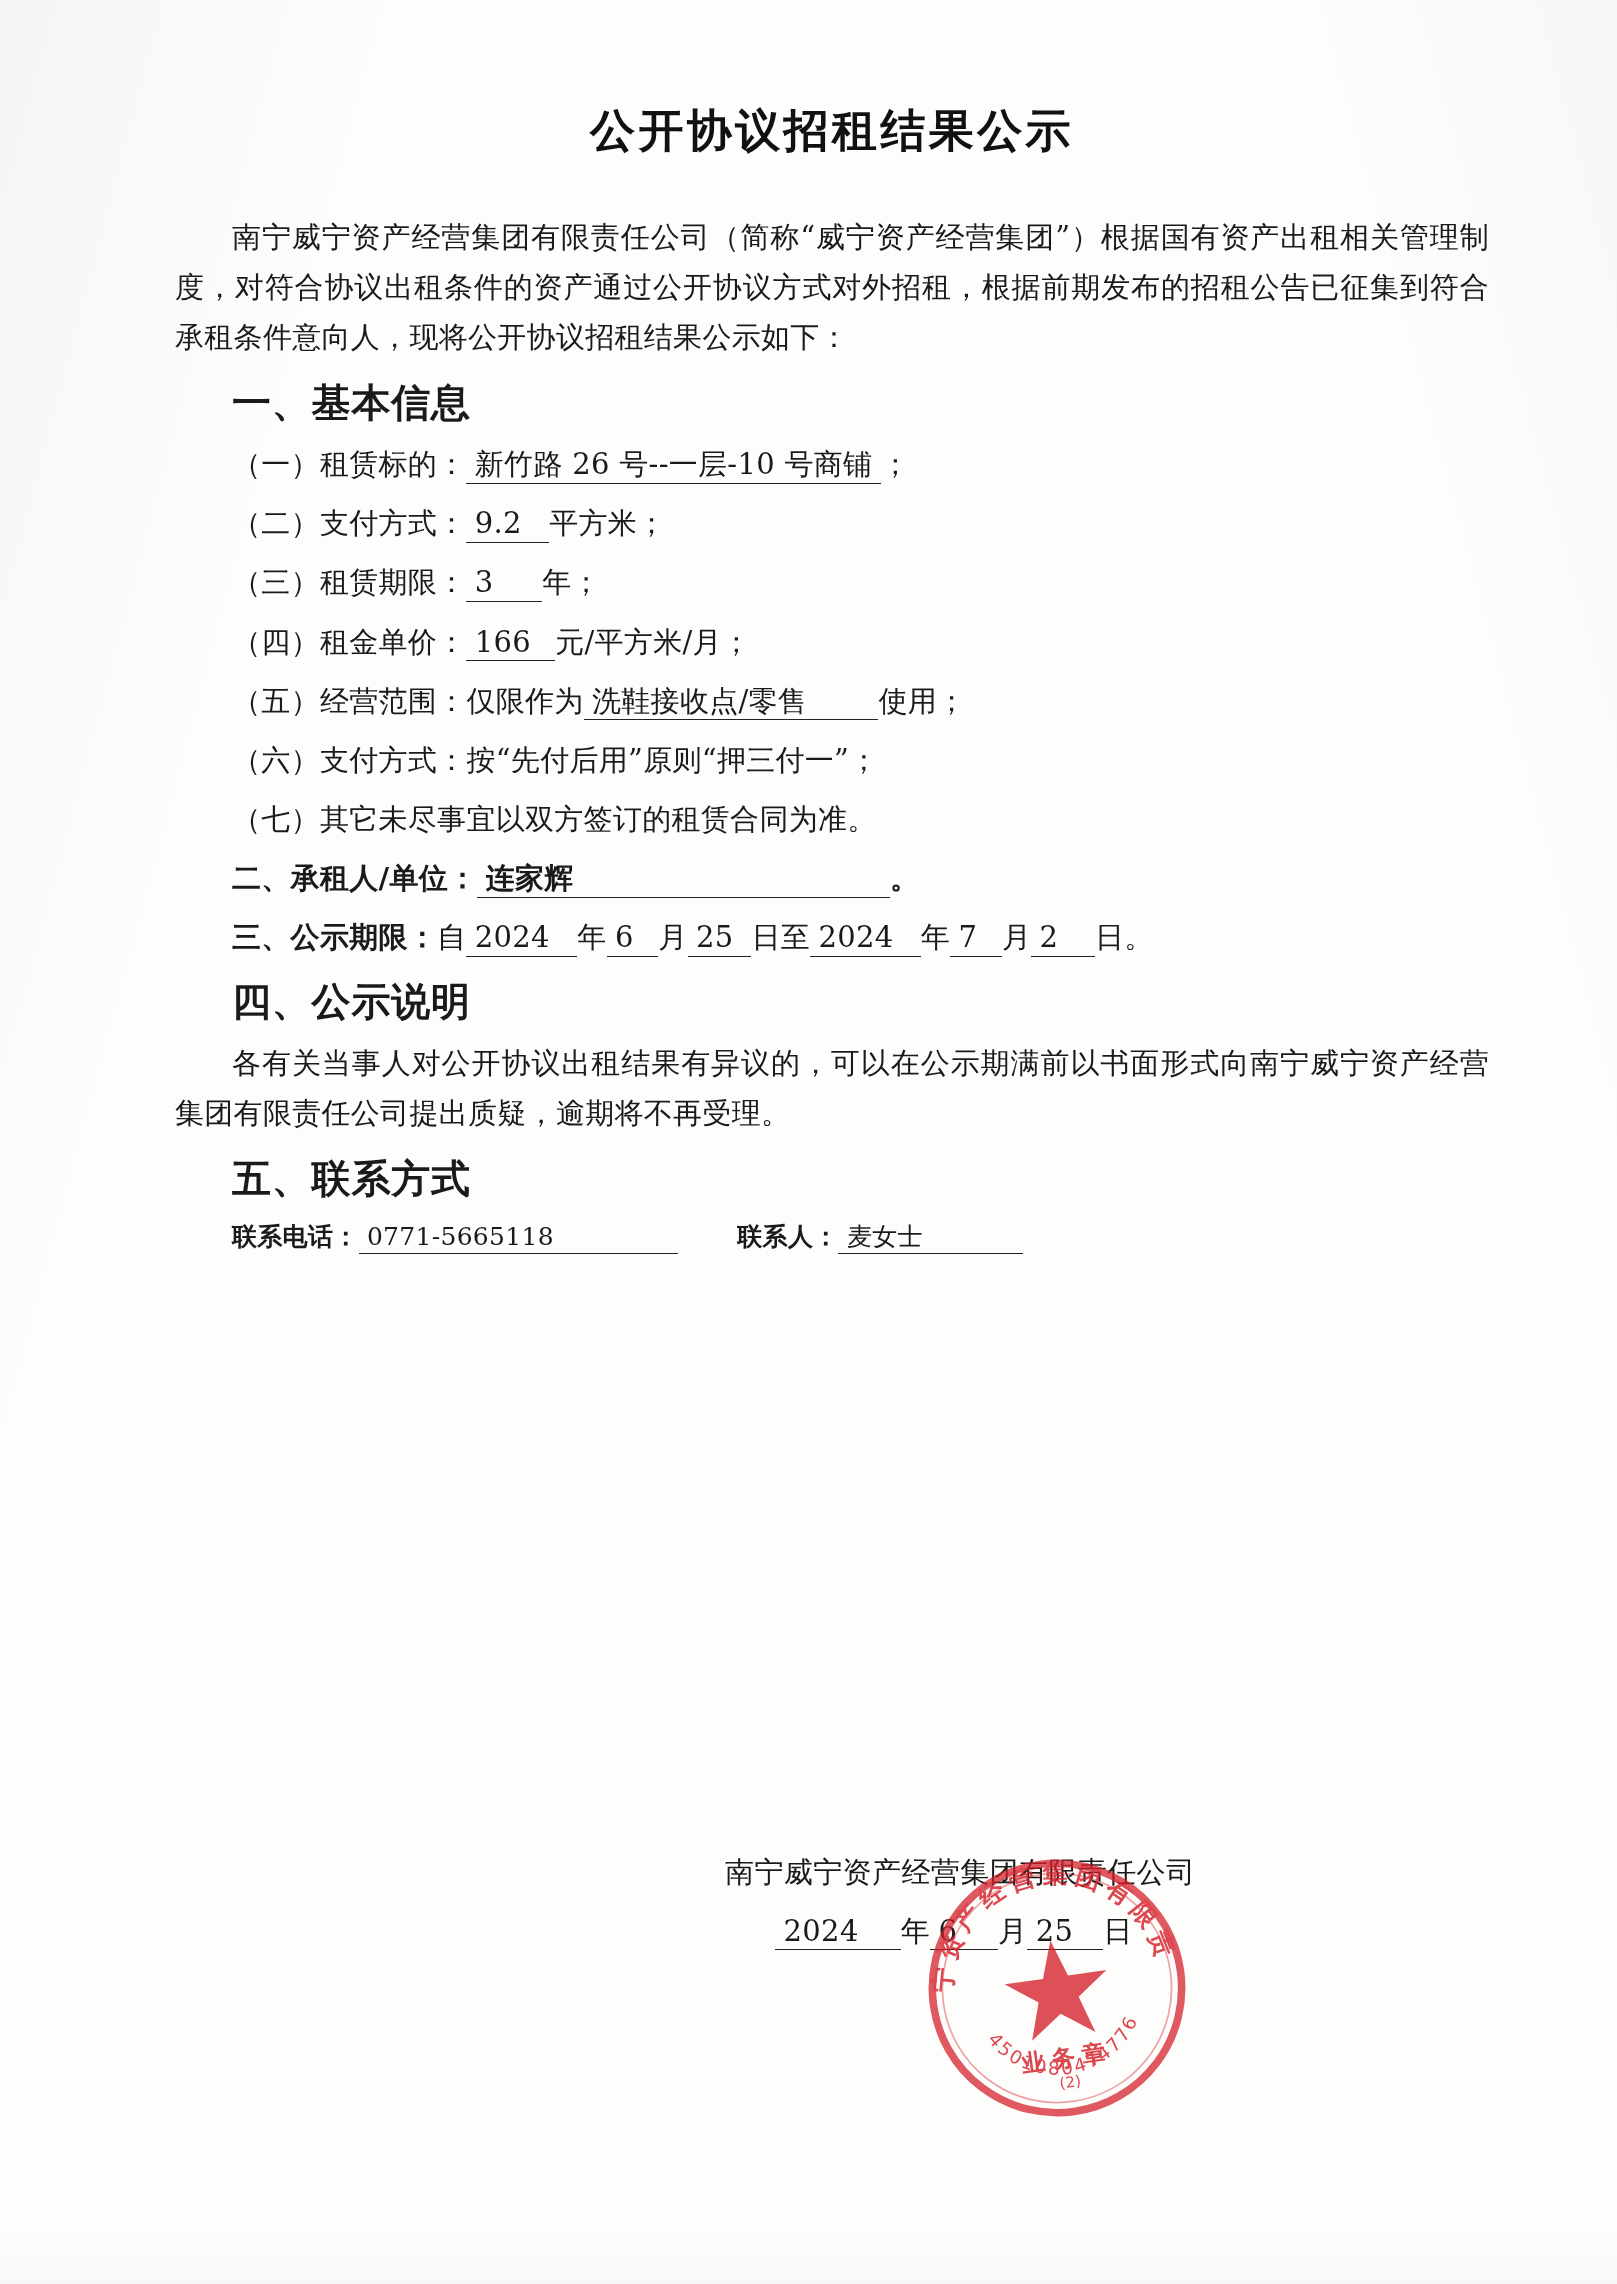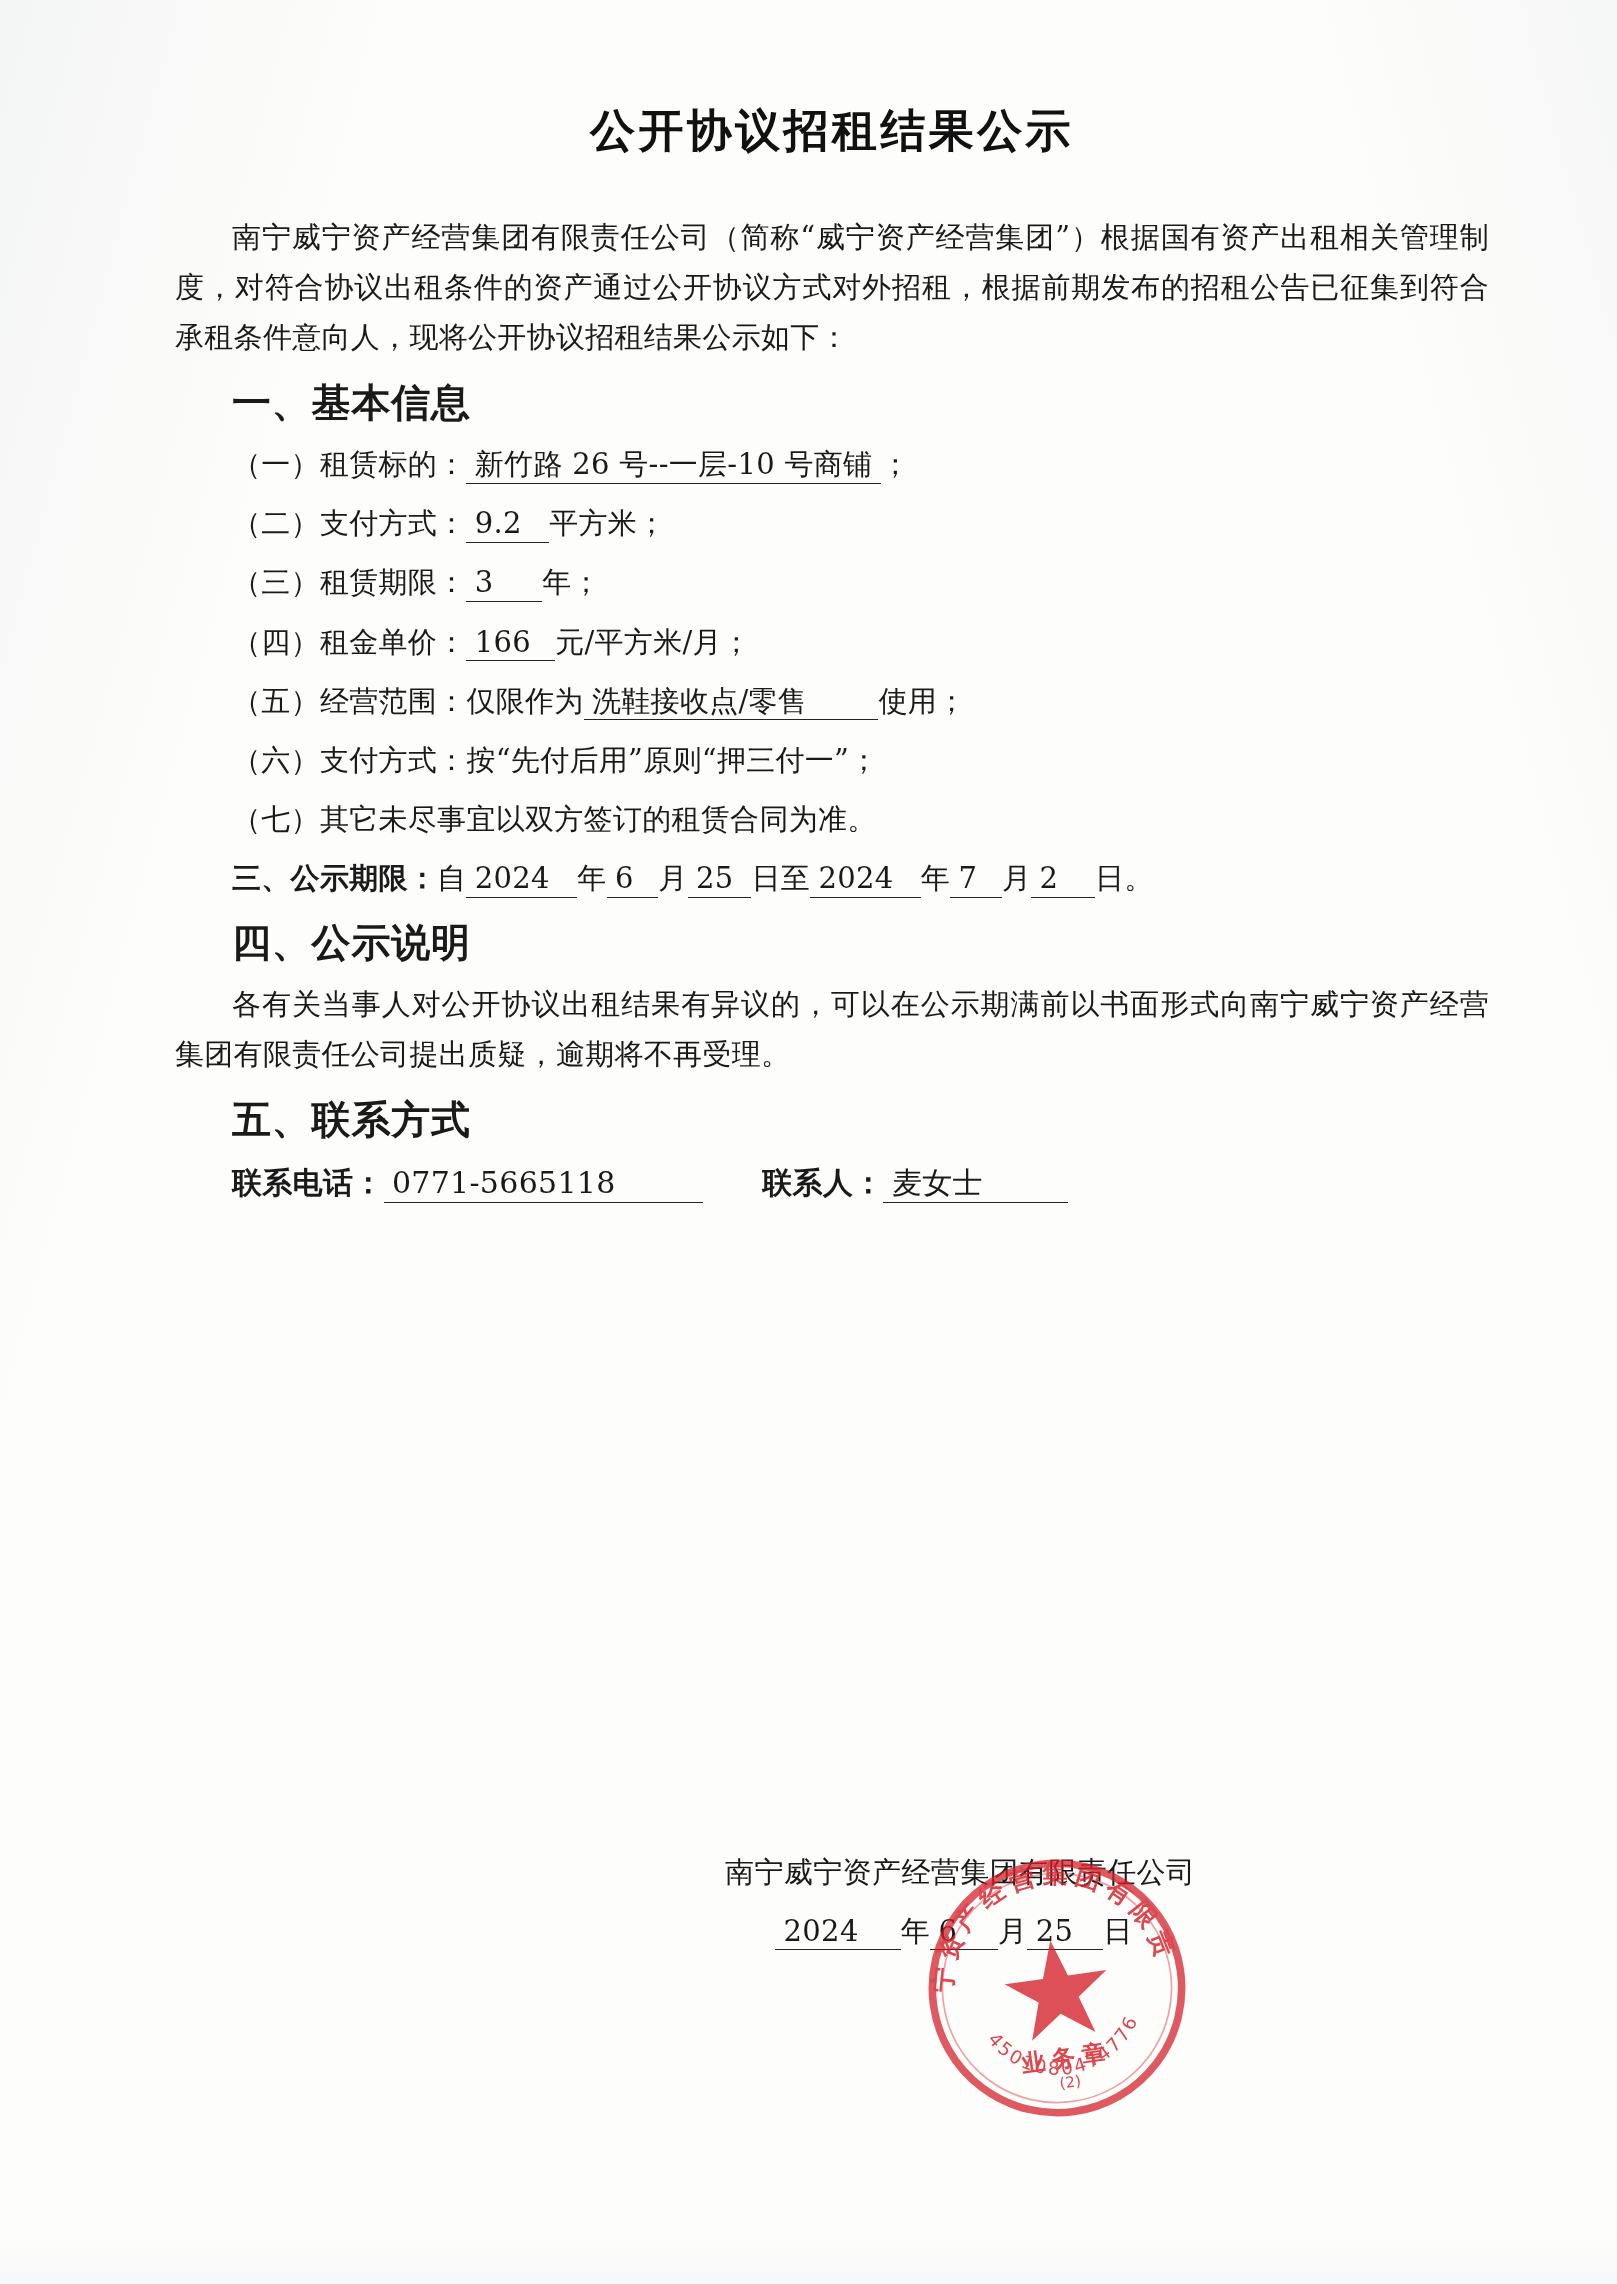--- a/index.html
+++ b/index.html
@@ -92,21 +92,21 @@
   .fill.w-m        { min-width: 35px; }
   .fill.w-d        { min-width: 47px; }
   .fill.w-phone    { min-width: 303px; }
   .fill.w-person   { min-width: 168px; }
   .fill.w-addr     { min-width: 590px; }
   .fill.w-sign-y   { min-width: 109px; }
   .fill.w-sign-m   { min-width: 51px; }
   .fill.w-sign-d   { min-width: 59px; }
 
   .contact-line {
-    font-size: 30px;
+    font-size: 25px;
     line-height: 1.7;
     margin: 0 0 10px 0;
     padding-left: 57px;
     letter-spacing: 0.3px;
   }
   .label-bold {
     font-family: "DejaVu Sans", "Liberation Sans", sans-serif;
     font-weight: bold;
   }
   .gap-lg { display: inline-block; width: 59px; }
@@ -176,20 +176,23 @@
     </div>
 
     <div class="item">
       <span>（六）支付方式：按“先付后用”原则“押三付一”；</span>
     </div>
 
     <div class="item">
       <span>（七）其它未尽事宜以双方签订的租赁合同为准。</span>
     </div>
 
+    <div class="item item-bold">
+      <span>二、承租人/单位：</span><span class="fill w-tenant">连家辉</span><span>。</span>
+    </div>
 
     <div class="item">
       <span class="item-bold">三、公示期限：</span><span>自</span><span class="fill num w-y">2024</span><span>年</span><span class="fill num w-m">6</span><span>月</span><span class="fill num w-d">25</span><span>日至</span><span class="fill num w-y">2024</span><span>年</span><span class="fill num w-m">7</span><span>月</span><span class="fill num w-d">2</span><span>日。</span>
     </div>
 
     <div class="section-h">四、公示说明</div>
 
     <p class="para indent2">各有关当事人对公开协议出租结果有异议的，可以在公示期满前以书面形式向南宁威宁资产经营集团有限责任公司提出质疑，逾期将不再受理。</p>
 
     <div class="section-h">五、联系方式</div>

